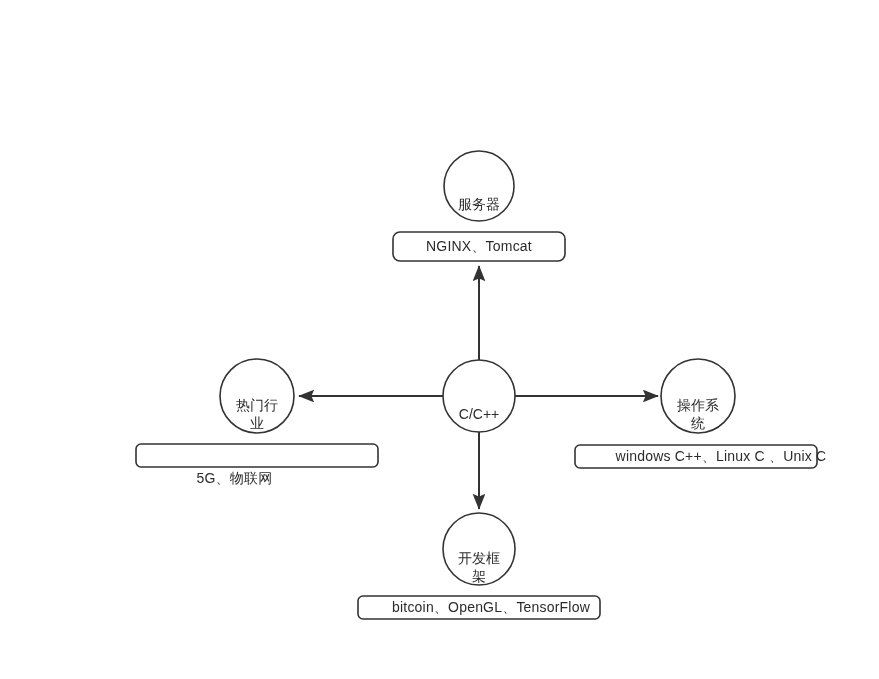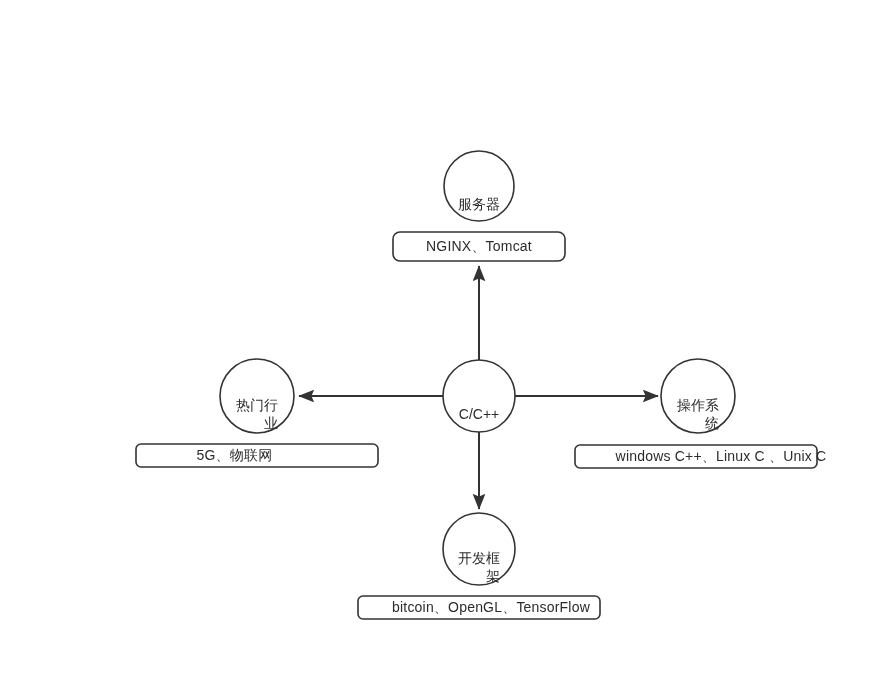--- a/index.html
+++ b/index.html
@@ -22,21 +22,21 @@
   }
   svg.diagram {
     position: absolute;
     left: 0;
     top: 0;
     width: 879px;
     height: 679px;
   }
   .node-label {
     position: absolute;
-    text-align: right;
+    text-align: center;
     font-size: 14px;
     line-height: 18px;
     color: #2b2b2b;
     pointer-events: none;
     white-space: pre-line;
   }
   .circle-text {
     display: flex;
     align-items: center;
     justify-content: center;
@@ -104,19 +104,19 @@
 统</span>
   </div>
 
   <div class="node-label" style="left:429px; top:524px; width:100px; height:50px;">
     <span class="circle-text">开发框
 架</span>
   </div>
 
   <div class="box-text" style="left:393px; top:232px; width:172px; height:29px;border-radius:8px;">NGINX、Tomcat</div>
 
-  <div class="box-text" style="left:136px; top:444px; width:197px; height:23px;">5G、物联网</div>
+  <div class="box-text" style="left:136px; top:467px; width:197px; height:23px;">5G、物联网</div>
 
   <div class="box-text" style="left:575px; top:445px; width:292px; height:23px;">windows C++、Linux C 、Unix C</div>
 
   <div class="box-text" style="left:358px; top:596px; width:242px; height:23px;padding-left:12px;">bitcoin、OpenGL、TensorFlow</div>
 
 </div>
 
 </body></html>

